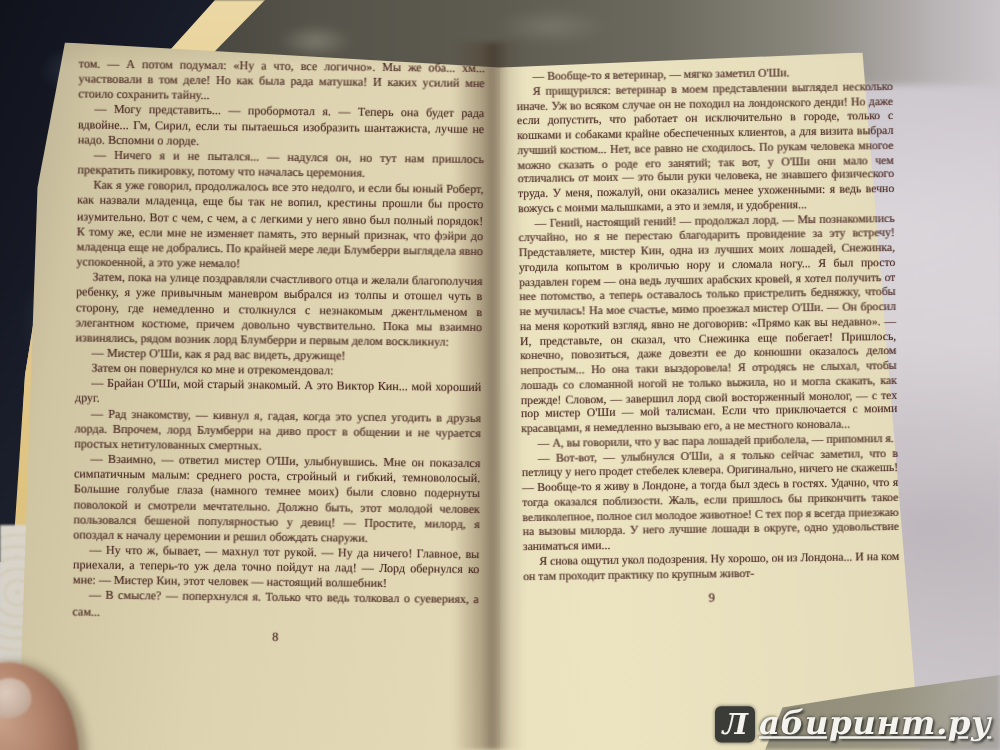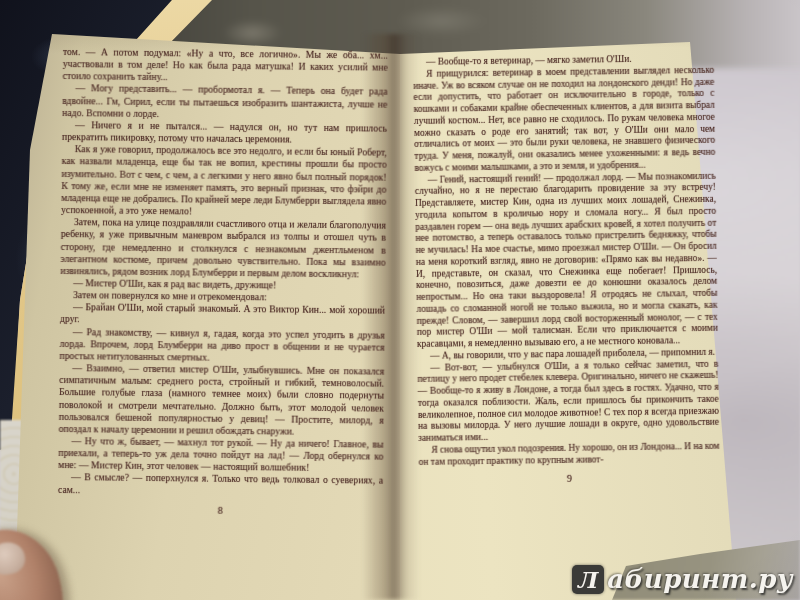--- a/index.html
+++ b/index.html
@@ -142,20 +142,21 @@
     display:flex;align-items:center;justify-content:center;
     font:italic bold 23px "DejaVu Serif",serif;
     box-shadow:0 0 3px rgba(30,30,28,0.6);
   }
   .wm-text{
     font:italic bold 26px "DejaVu Serif",serif;
     color:var(--watermark-fg,#f5f3ee);
     letter-spacing:0.5px;
     text-shadow:1.5px 1.5px 2px rgba(45,45,42,0.85), -1px -1px 2px rgba(45,45,42,0.5);
     white-space:nowrap;
+    text-decoration:underline;
   }
 </style>
 </head>
 <body>
 
 <div class="photo">
   <div class="fabric"></div>
   <div class="top-band"></div>
   <div class="cover"></div>
   <div class="page-edge"></div>

